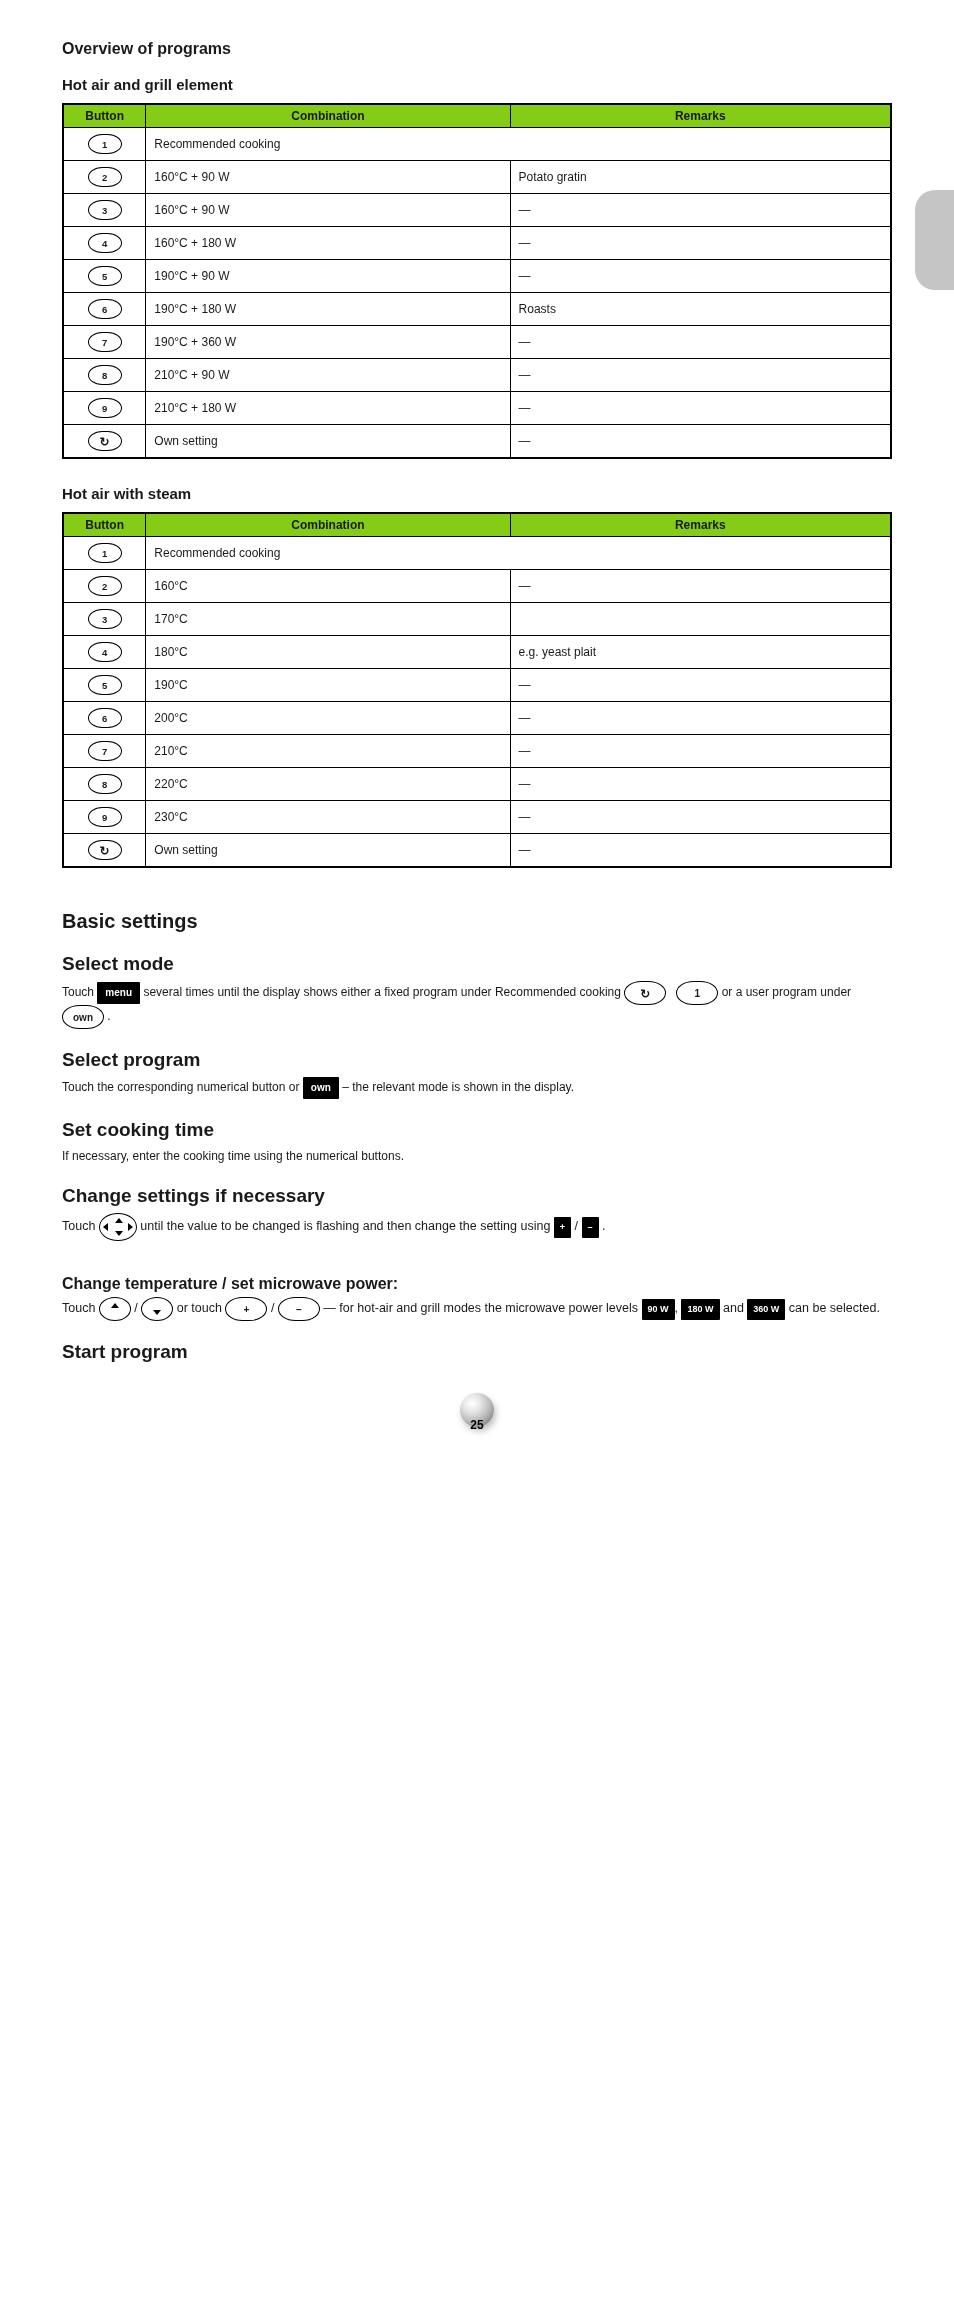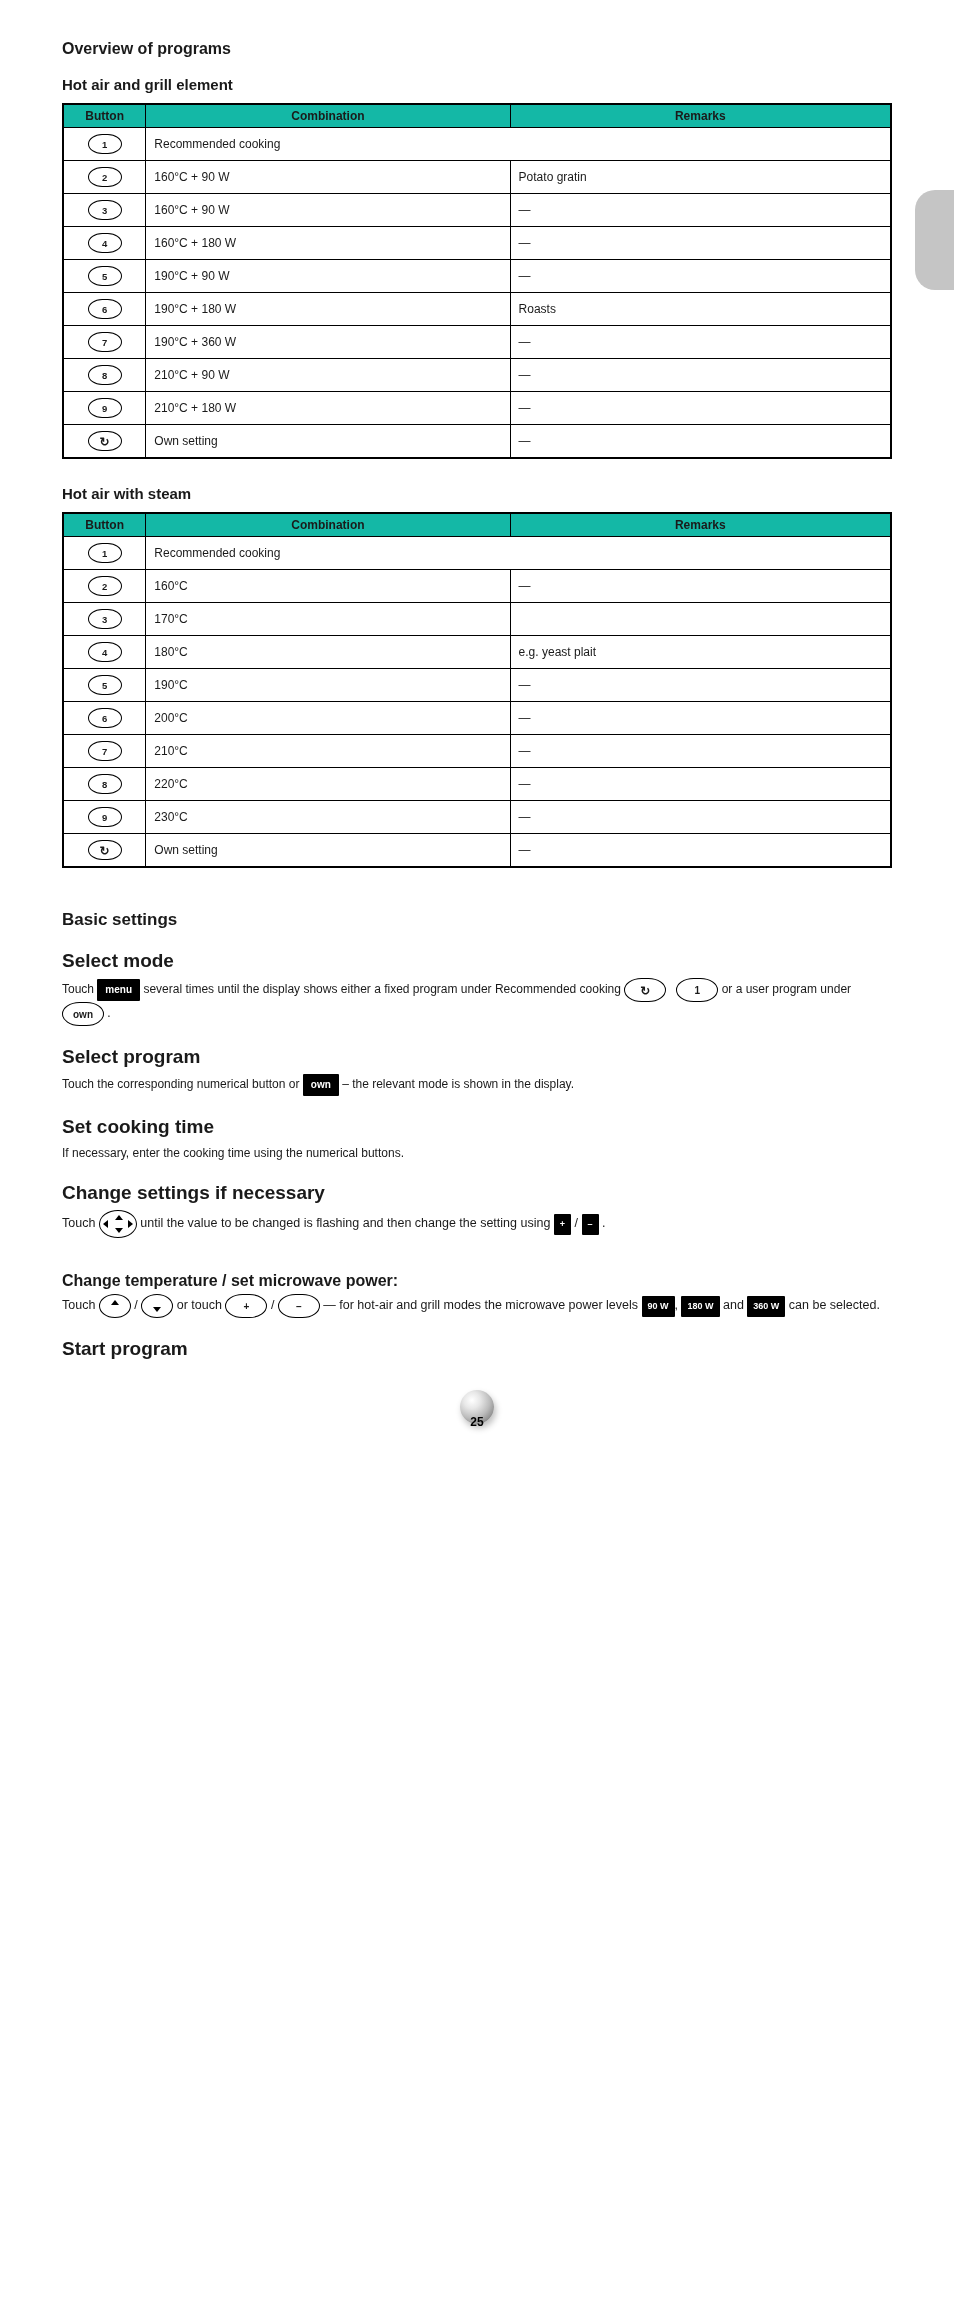--- a/index.html
+++ b/index.html
@@ -43,21 +43,21 @@
     table-layout: fixed;
     border: 2px solid #000;
   }
   table.programs th, table.programs td {
     border: 1px solid #000;
     padding: 4px 8px;
     font-size: 12px;
     vertical-align: middle;
   }
   table.programs th {
-    background: #14b8a6;
+    background: #84cc16;
     font-weight: 700;
     text-align: center;
   }
   table.programs col.c0 { width: 10%; }
   table.programs col.c1 { width: 44%; }
   table.programs col.c2 { width: 46%; }
   table.programs td.btn-cell {
     text-align: center;
     padding: 6px 0;
   }
@@ -79,21 +79,21 @@
   .ov.big {
     min-width: 42px;
     height: 24px;
     line-height: 24px;
     font-size: 10px;
   }
   .ov.icon {
     font-size: 12px;
   }
   .section-title {
-    font-size: 17px;
+    font-size: 20px;
     font-weight: 800;
     margin: 42px 0 16px 0;
   }
   .step-title {
     font-size: 19px;
     font-weight: 700;
     margin: 20px 0 6px 0;
   }
   .step-body {
     font-size: 12px;

